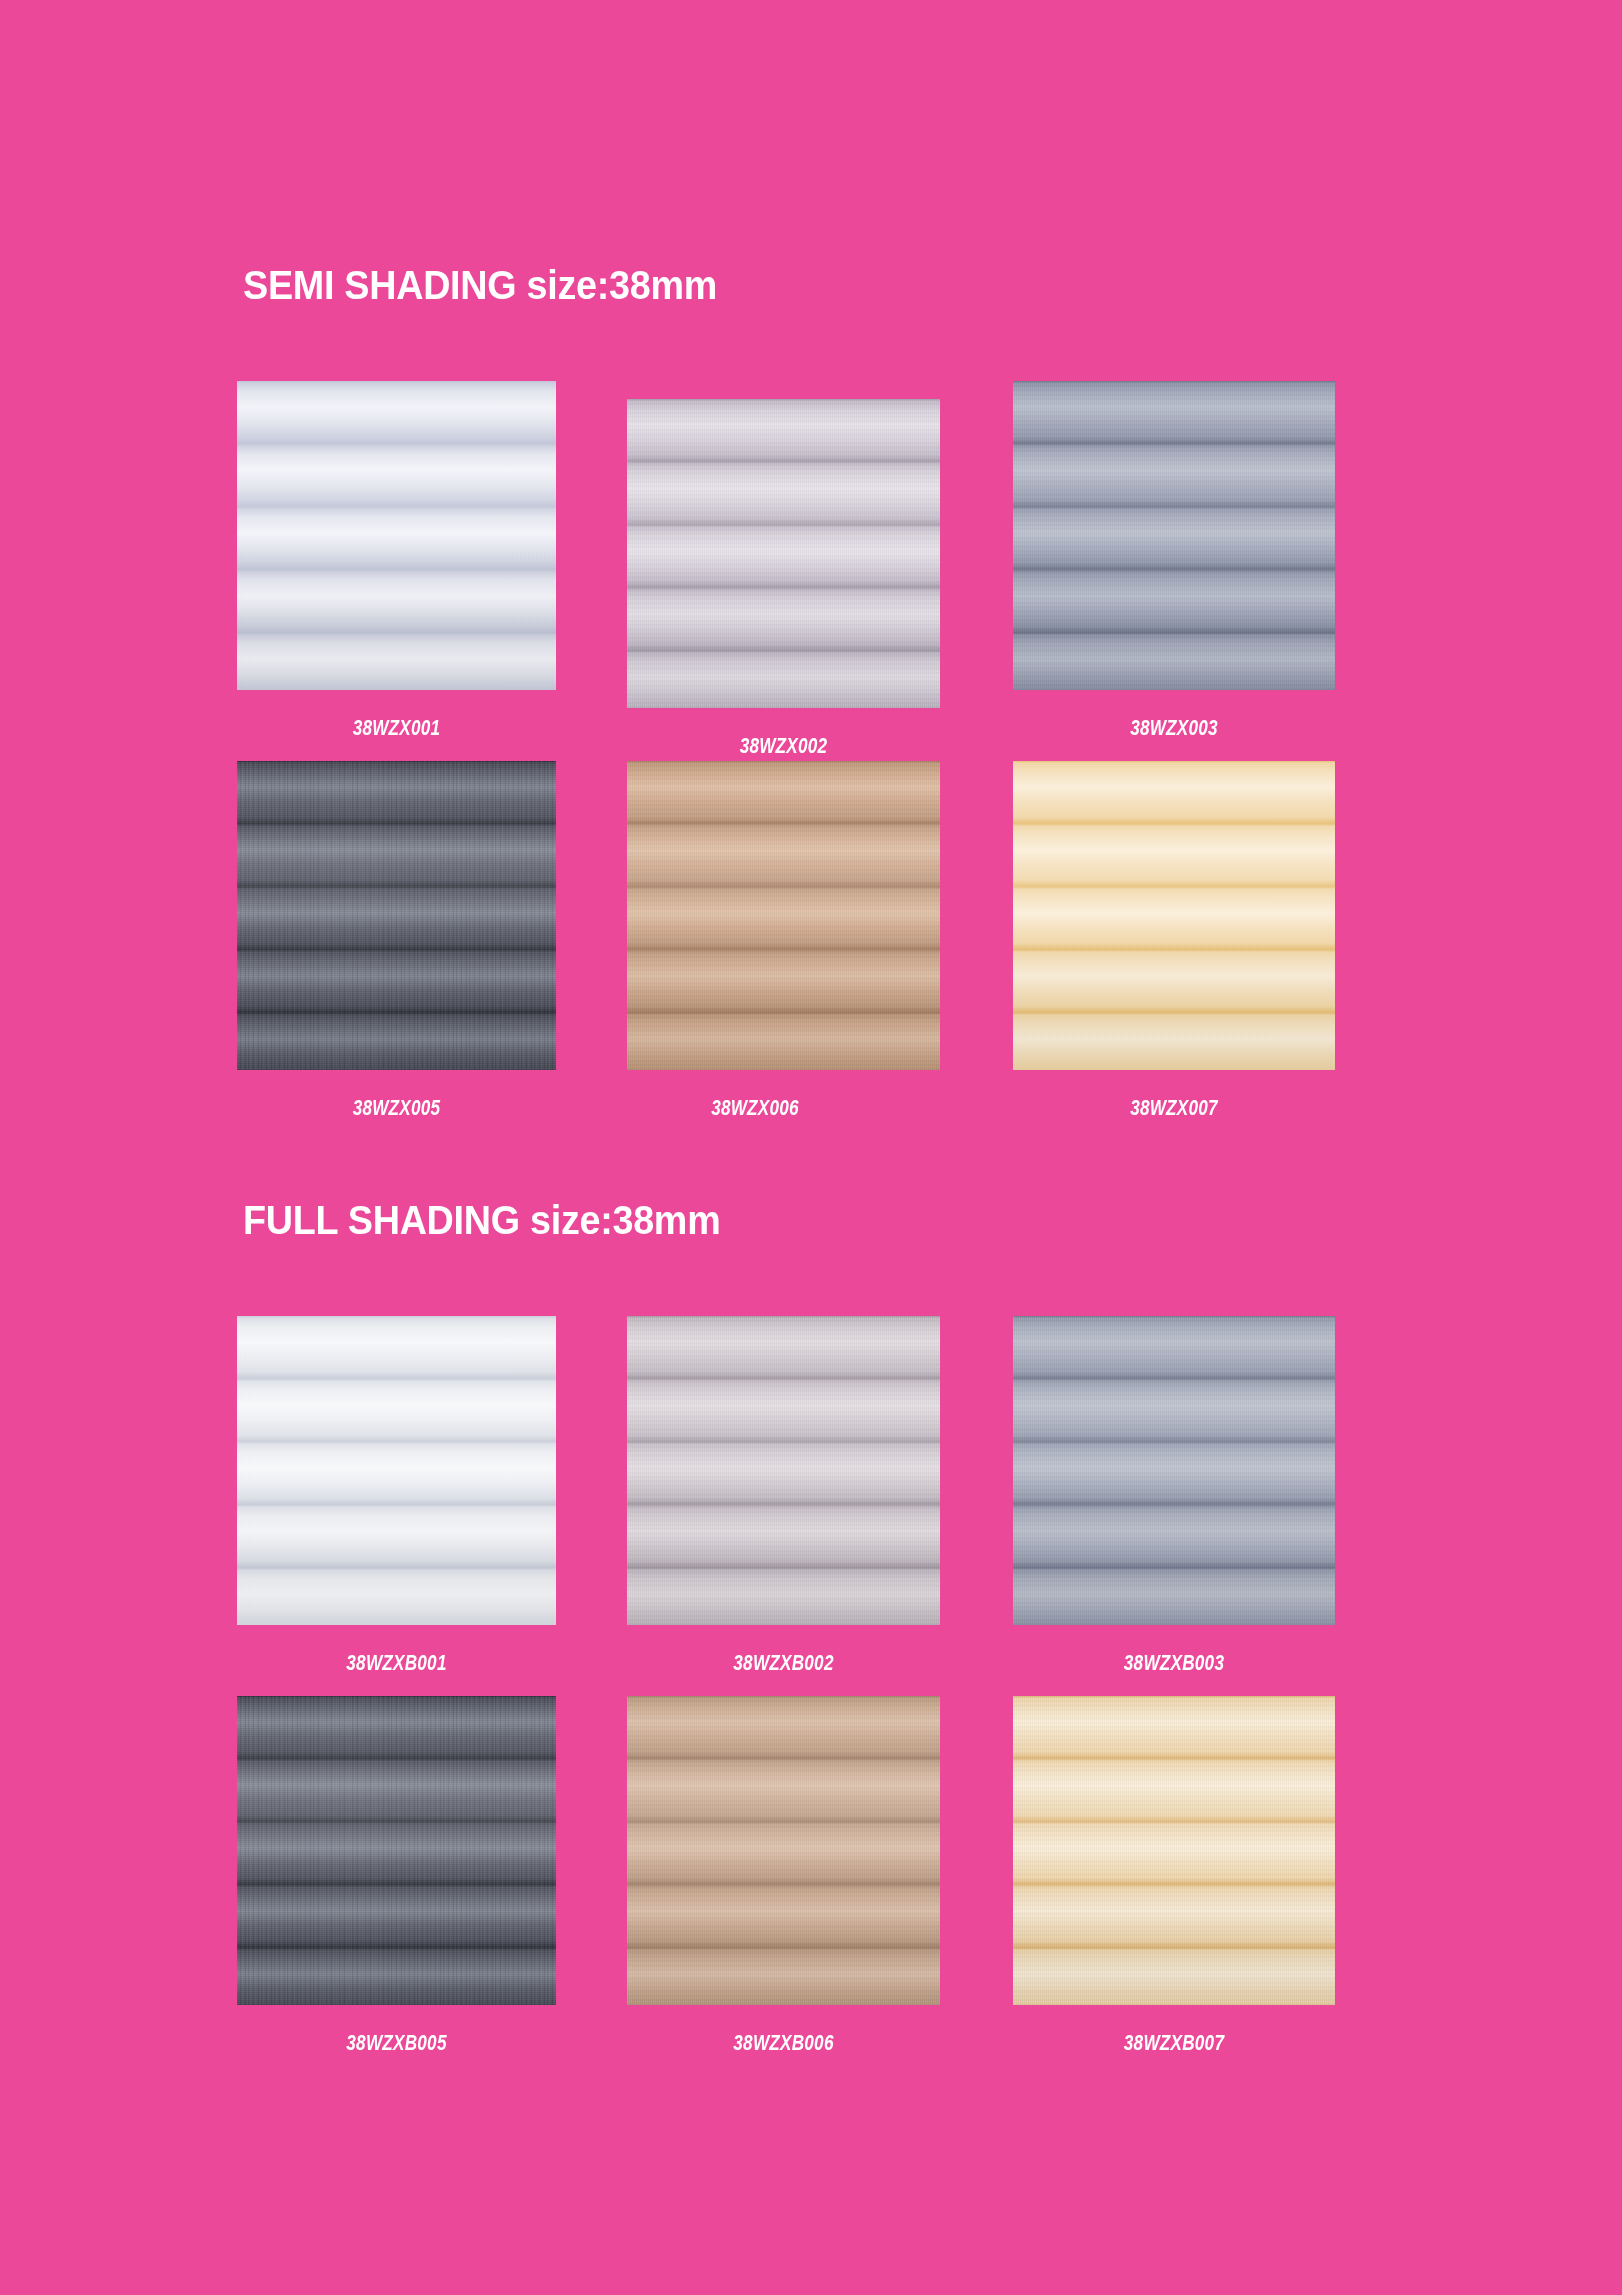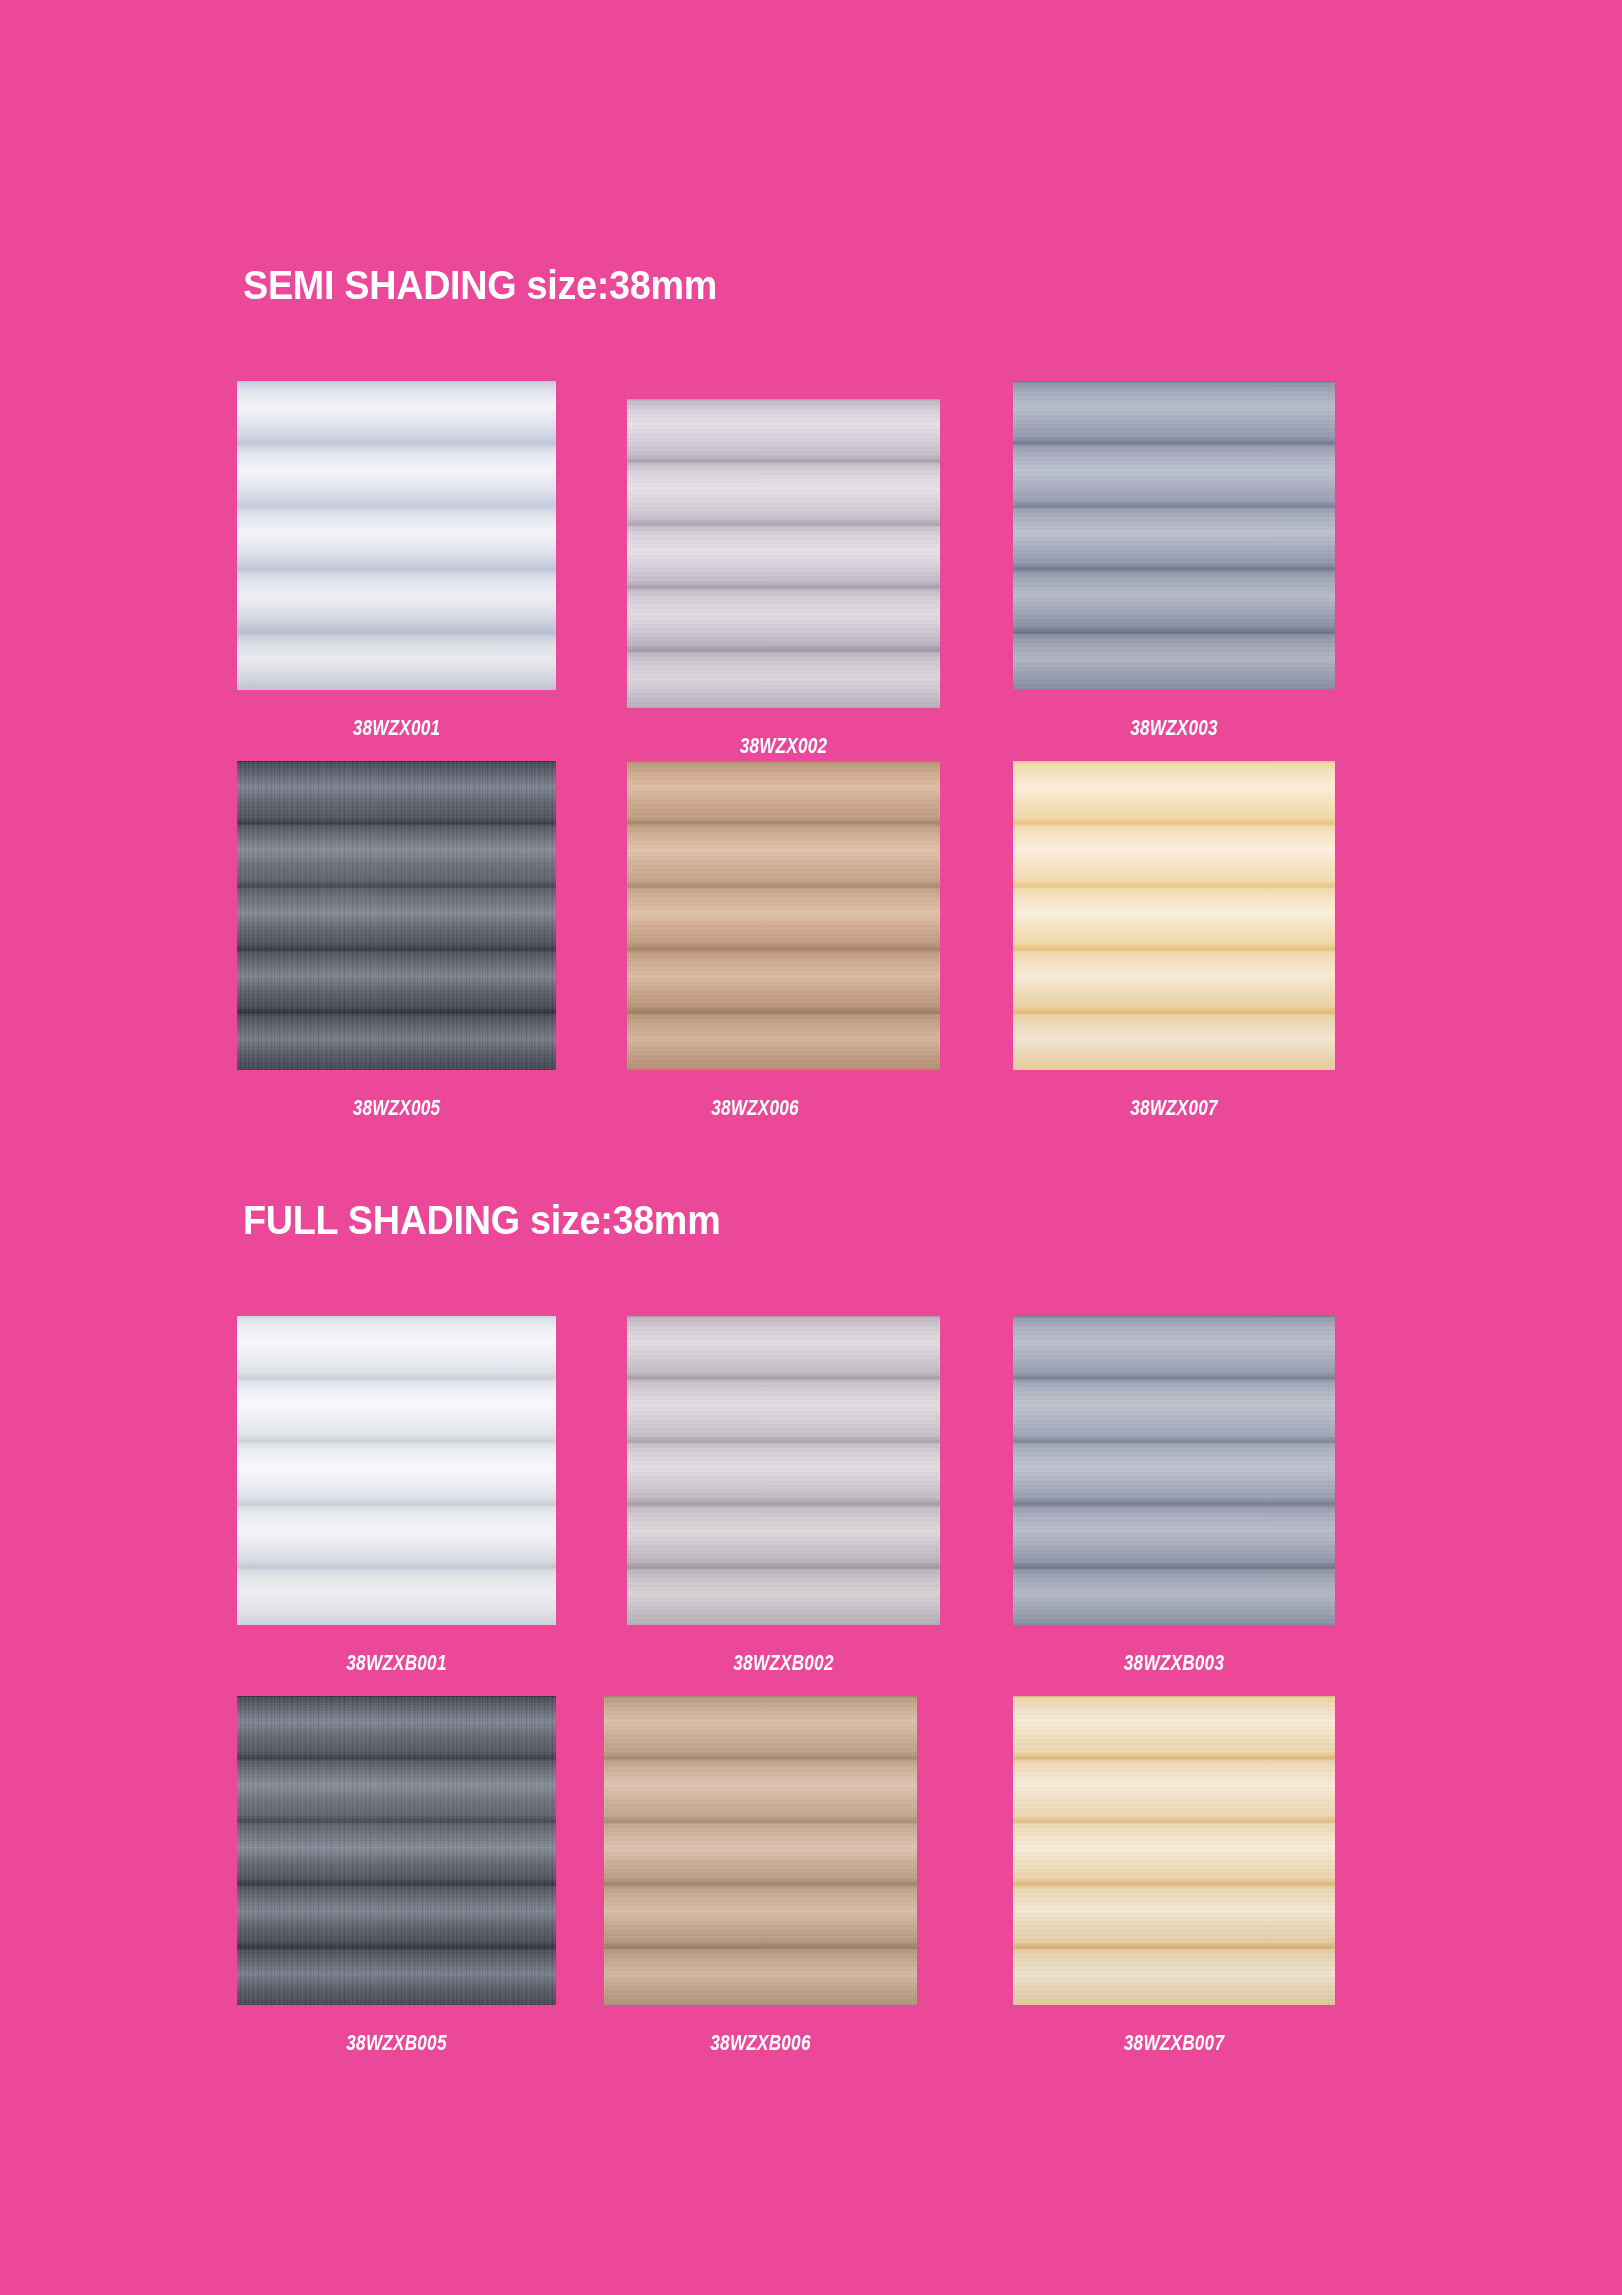--- a/index.html
+++ b/index.html
@@ -182,21 +182,21 @@
           <div class="caption" style="top: 334px;">38WZXB003</div>
         </div>
         <div class="cell" style="left: 237px; top: 499px; width: 319px;">
           <div class="swatch" style="width: 319px; height: 309px; background: rgb(93, 96, 109);">
             <div class="pleats" style="background: linear-gradient(rgb(47, 49, 59) 0px, rgb(74, 77, 90) 2px, rgb(93, 96, 109) 10.5px, rgb(126, 130, 144) 26px, rgb(93, 96, 109) 41px, rgb(74, 77, 90) 56px, rgb(47, 49, 59) 62px, rgb(47, 49, 59) 63px) 0% 0% / 100% 63px;"></div>
             <div class="weave" style="background: repeating-linear-gradient(to right, rgba(255, 255, 255, 0.16) 0px, rgba(255, 255, 255, 0.16) 0.7px, rgba(0, 0, 0, 0.2) 0.7px, rgba(0, 0, 0, 0.2) 1.3px, rgba(255, 255, 255, 0.06) 1.3px, rgba(255, 255, 255, 0.06) 2.6px), repeating-linear-gradient(rgba(0, 0, 0, 0.14) 0px, rgba(0, 0, 0, 0.14) 0.7px, rgba(255, 255, 255, 0.1) 0.7px, rgba(255, 255, 255, 0.1) 2px);"></div>
             <div class="sheen" style="background: linear-gradient(rgba(255, 255, 255, 0) 0%, rgba(255, 255, 255, 0.12) 38%, rgba(255, 255, 255, 0.05) 55%, rgba(0, 0, 0, 0.05) 100%);"></div>
           </div>
           <div class="caption" style="top: 334px;">38WZXB005</div>
         </div>
-        <div class="cell" style="left: 604px; top: 499px; width: 313px;">
+        <div class="cell" style="left: 627px; top: 499px; width: 313px;">
           <div class="swatch" style="width: 313px; height: 309px; background: rgb(205, 172, 147);">
             <div class="pleats" style="background: linear-gradient(rgb(164, 131, 106) 0px, rgb(189, 157, 132) 2px, rgb(205, 172, 147) 10.5px, rgb(221, 193, 172) 26px, rgb(205, 172, 147) 41px, rgb(189, 157, 132) 56px, rgb(164, 131, 106) 62px, rgb(164, 131, 106) 63px) 0% 0% / 100% 63px;"></div>
             <div class="weave" style="background: repeating-linear-gradient(to right, rgba(255, 255, 255, 0.1) 0px, rgba(255, 255, 255, 0.1) 0.7px, rgba(0, 0, 0, 0.09) 0.7px, rgba(0, 0, 0, 0.09) 2px), repeating-linear-gradient(rgba(0, 0, 0, 0.05) 0px, rgba(0, 0, 0, 0.05) 0.7px, rgba(255, 255, 255, 0.05) 0.7px, rgba(255, 255, 255, 0.05) 1.3px);"></div>
             <div class="sheen" style="background: linear-gradient(rgba(255, 255, 255, 0) 0%, rgba(255, 255, 255, 0.12) 38%, rgba(255, 255, 255, 0.05) 55%, rgba(0, 0, 0, 0.05) 100%);"></div>
           </div>
           <div class="caption" style="top: 334px;">38WZXB006</div>
         </div>
         <div class="cell" style="left: 1013px; top: 499px; width: 322px;">
           <div class="swatch" style="width: 322px; height: 309px; background: rgb(244, 224, 191);">
             <div class="pleats" style="background: linear-gradient(rgb(226, 184, 119) 0px, rgb(240, 214, 171) 2px, rgb(244, 224, 191) 10.5px, rgb(251, 239, 217) 26px, rgb(244, 224, 191) 41px, rgb(240, 214, 171) 56px, rgb(226, 184, 119) 62px, rgb(226, 184, 119) 63px) 0% 0% / 100% 63px;"></div>

